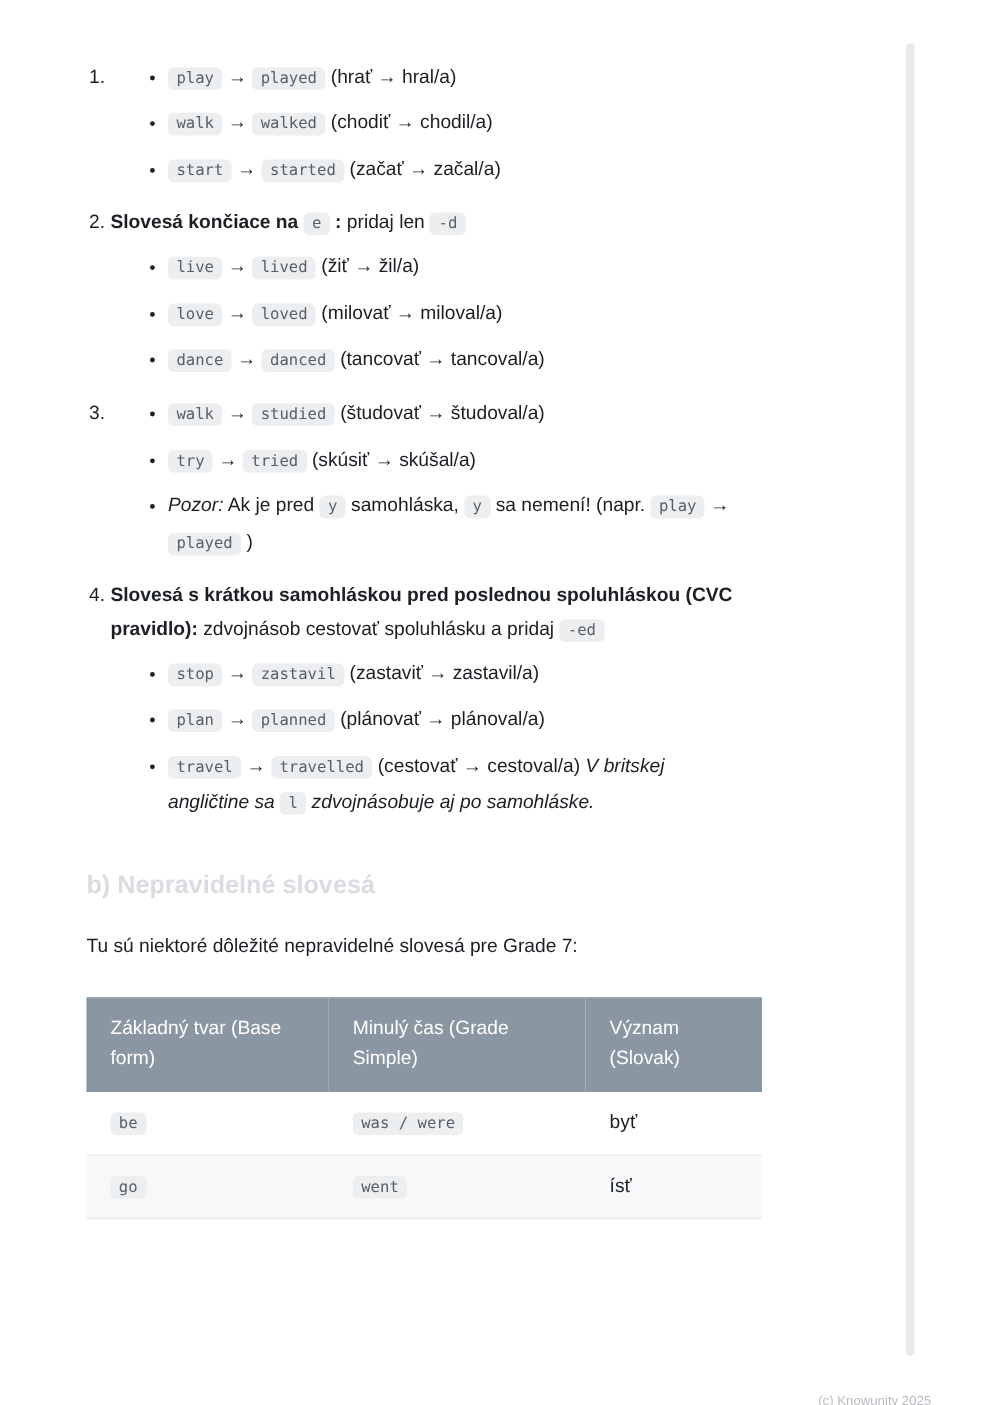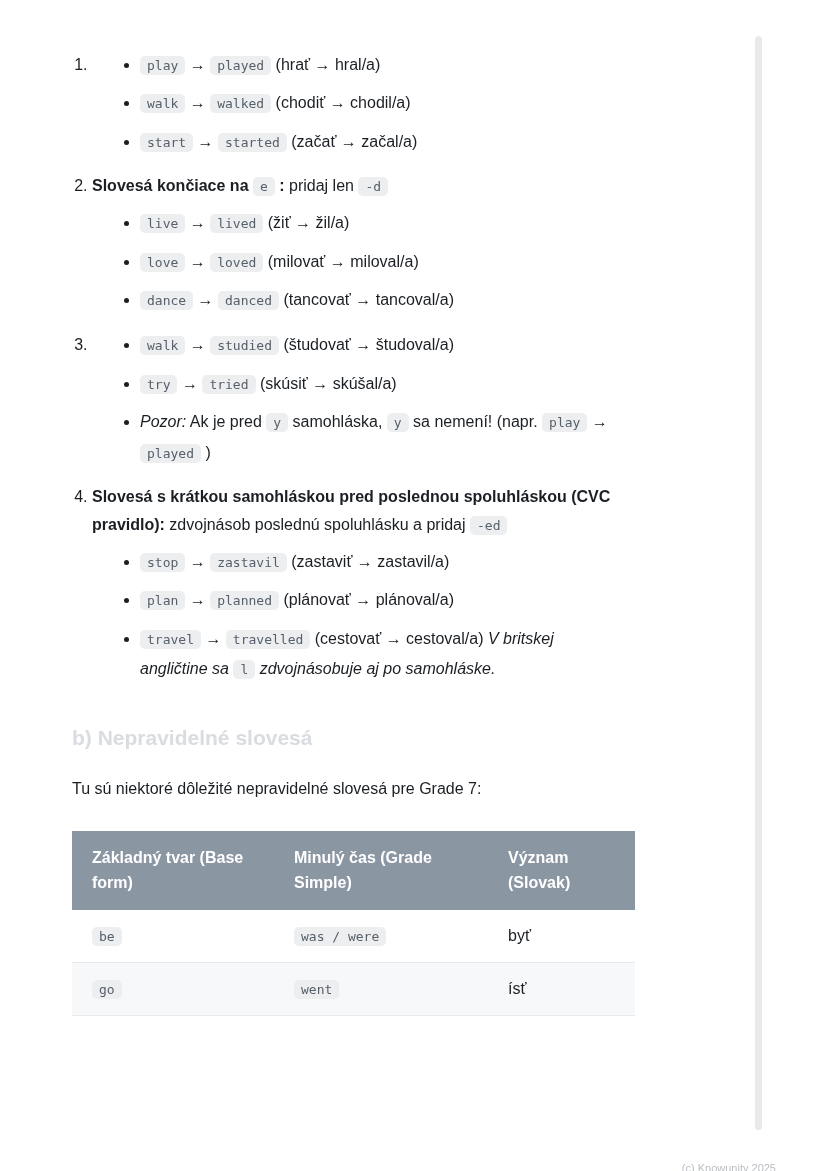--- a/index.html
+++ b/index.html
@@ -42,21 +42,21 @@
     margin:42px 0 26px;
   }
   .content p{width:568px;line-height:1.65;margin:0 0 27px;}
   .content p.table-intro{margin-bottom:16px;}
 
   table.verbs{
     border-collapse:collapse;width:563px;margin-top:28px;
     table-layout:fixed;
   }
   table.verbs th{
-    background:var(--table-header-bg);color:#ffffff;font-weight:700;
+    background:var(--table-header-bg);color:#ffffff;font-weight:400;
     text-align:left;padding:15px 20px;line-height:1.55;vertical-align:middle;
     font-size:16px;
   }
   table.verbs th:nth-child(1){width:202px;}
   table.verbs th:nth-child(2){width:214px;}
   table.verbs th:nth-child(3){width:147px;}
   table.verbs td{
     padding:17px 20px;border-bottom:1px solid var(--row-border);
     vertical-align:middle;
   }
@@ -94,21 +94,21 @@
           </ul>
         </li>
         <li>
           <ul class="bullets">
             <li><span class="chip">walk</span><span class="plain"> → </span><span class="chip">studied</span><span class="plain"> (študovať → študoval/a)</span></li>
             <li><span class="chip">try</span><span class="plain"> → </span><span class="chip">tried</span><span class="plain"> (skúsiť → skúšal/a)</span></li>
             <li><span class="italic">Pozor:</span><span class="plain"> Ak je pred </span><span class="chip">y</span><span class="plain"> samohláska, </span><span class="chip">y</span><span class="plain"> sa nemení! (napr. </span><span class="chip">play</span><span class="plain"> → </span><span class="chip">played</span><span class="plain"> )</span></li>
           </ul>
         </li>
         <li>
-          <div class="rule-heading"><span class="bold">Slovesá s krátkou samohláskou pred poslednou spoluhláskou (CVC pravidlo):</span><span class="plain"> zdvojnásob poslednú spoluhlásku a pridaj </span><span class="chip">-ed</span></div>
+          <div class="rule-heading"><span class="bold">Slovesá s krátkou samohláskou pred poslednou spoluhláskou (CVC pravidlo):</span><span class="plain"> zdvojnásob cestovať spoluhlásku a pridaj </span><span class="chip">-ed</span></div>
           <ul class="bullets">
             <li><span class="chip">stop</span><span class="plain"> → </span><span class="chip">zastavil</span><span class="plain"> (zastaviť → zastavil/a)</span></li>
             <li><span class="chip">plan</span><span class="plain"> → </span><span class="chip">planned</span><span class="plain"> (plánovať → plánoval/a)</span></li>
             <li><span class="chip">travel</span><span class="plain"> → </span><span class="chip">travelled</span><span class="plain"> (cestovať → cestoval/a) </span><span class="italic">V britskej angličtine sa </span><span class="chip">l</span><span class="italic"> zdvojnásobuje aj po samohláske.</span></li>
           </ul>
         </li>
       </ol>
 
     <h2 class="faded">b) Nepravidelné slovesá</h2>
 

